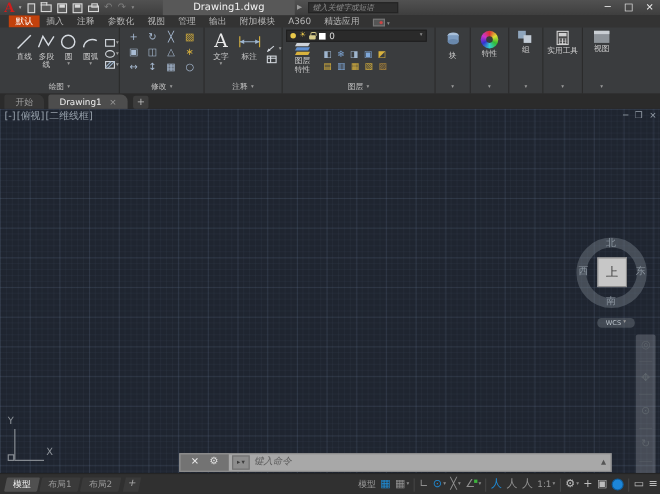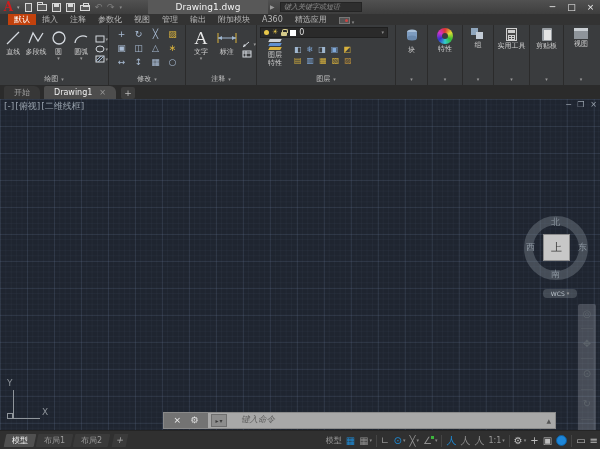--- a/index.html
+++ b/index.html
@@ -159,21 +159,21 @@
 
   
   .cmdbar { position:absolute; left:163px; top:412px; width:393px; height:17px; background:#a8a8a8;
             border:1px solid #8a8a8a; display:flex; align-items:center; }
   .cmd-left { width:44px; height:100%; background:#737373; display:flex; align-items:center;
               justify-content:space-evenly; color:#efefef; }
   .cmd-left .cx { font-size:9px; }
   .cmd-left .cw { font-size:9px; color:#e0e0e0; }
   .cmd-box { width:16px; height:13px; margin-left:3px; background:#8d8d8d; border:1px solid #6f6f6f;
              color:#3c3c3c; font-size:6px; display:flex; align-items:center; justify-content:center; gap:1px; }
-  .cmd-text { flex:1; color:#5c5c5c; font-style:italic; font-size:8.5px; padding-left:14px;font-family:Liberation Mono, monospace; }
+  .cmd-text { flex:1; color:#5c5c5c; font-style:italic; font-size:8.5px; padding-left:4px; }
   .cmd-up { color:#555; font-size:6px; padding-right:4px; }
 
   
   .statusbar { position:absolute; left:0; top:430px; width:600px; height:19px; background:#303030;
                border-top:1px solid #242424; display:flex; align-items:center; }
   .ltabs { display:flex; align-items:center; gap:2px; margin-left:5px; }
   .ltab { height:13px; padding:0 7px; display:flex; align-items:center; font-size:8px; color:#9a9a9a;
           background:#3a3a3a; transform:skewX(-12deg); border-radius:1px; }
   .ltab > span { transform:skewX(12deg); }
   .ltab.active { background:#505050; color:#f2f2f2; }
@@ -227,21 +227,21 @@
     <span class="mtab">附加模块</span>
     <span class="mtab">A360</span>
     <span class="mtab">精选应用</span>
     <span class="rec-icon"></span>
     <span class="tinydd">▾</span>
   </div>
 
   <div class="ribbon">
 
     <div class="panel" style="width:109px;">
-      <div class="panel-body" style="padding-left:2px;justify-content:space-between;">
+      <div class="panel-body" style="padding-left:12px;justify-content:space-between;">
         <div class="rbtn">
           <span class="ric">
             <svg width="16" height="16">
                 <line x1="2" y1="14" x2="14" y2="2" stroke="#d5dae0" stroke-width="1.3"></line>
               </svg>
           </span>
           <span class="rlb">直线</span>
         </div>
         <div class="rbtn">
           <span class="ric">
@@ -447,29 +447,20 @@
     <div class="panel tall" style="width:36px;">
       <div class="panel-body">
         <span class="i-calc"></span>
         <span class="plabel">实用工具</span>
       </div>
       <div class="panel-foot">
           <span class="fdd">▾</span>
         </div>
     </div>
 
-    <div class="panel tall" style="width:34px;">
-      <div class="panel-body">
-        <span class="i-clip"></span>
-        <span class="plabel">剪贴板</span>
-      </div>
-      <div class="panel-foot">
-          <span class="fdd">▾</span>
-        </div>
-    </div>
 
     <div class="panel tall" style="width:34px; border-right:none;">
       <div class="panel-body">
         <span class="i-view"></span>
         <span class="plabel">视图</span>
       </div>
       <div class="panel-foot">
           <span class="fdd">▾</span>
         </div>
     </div>

